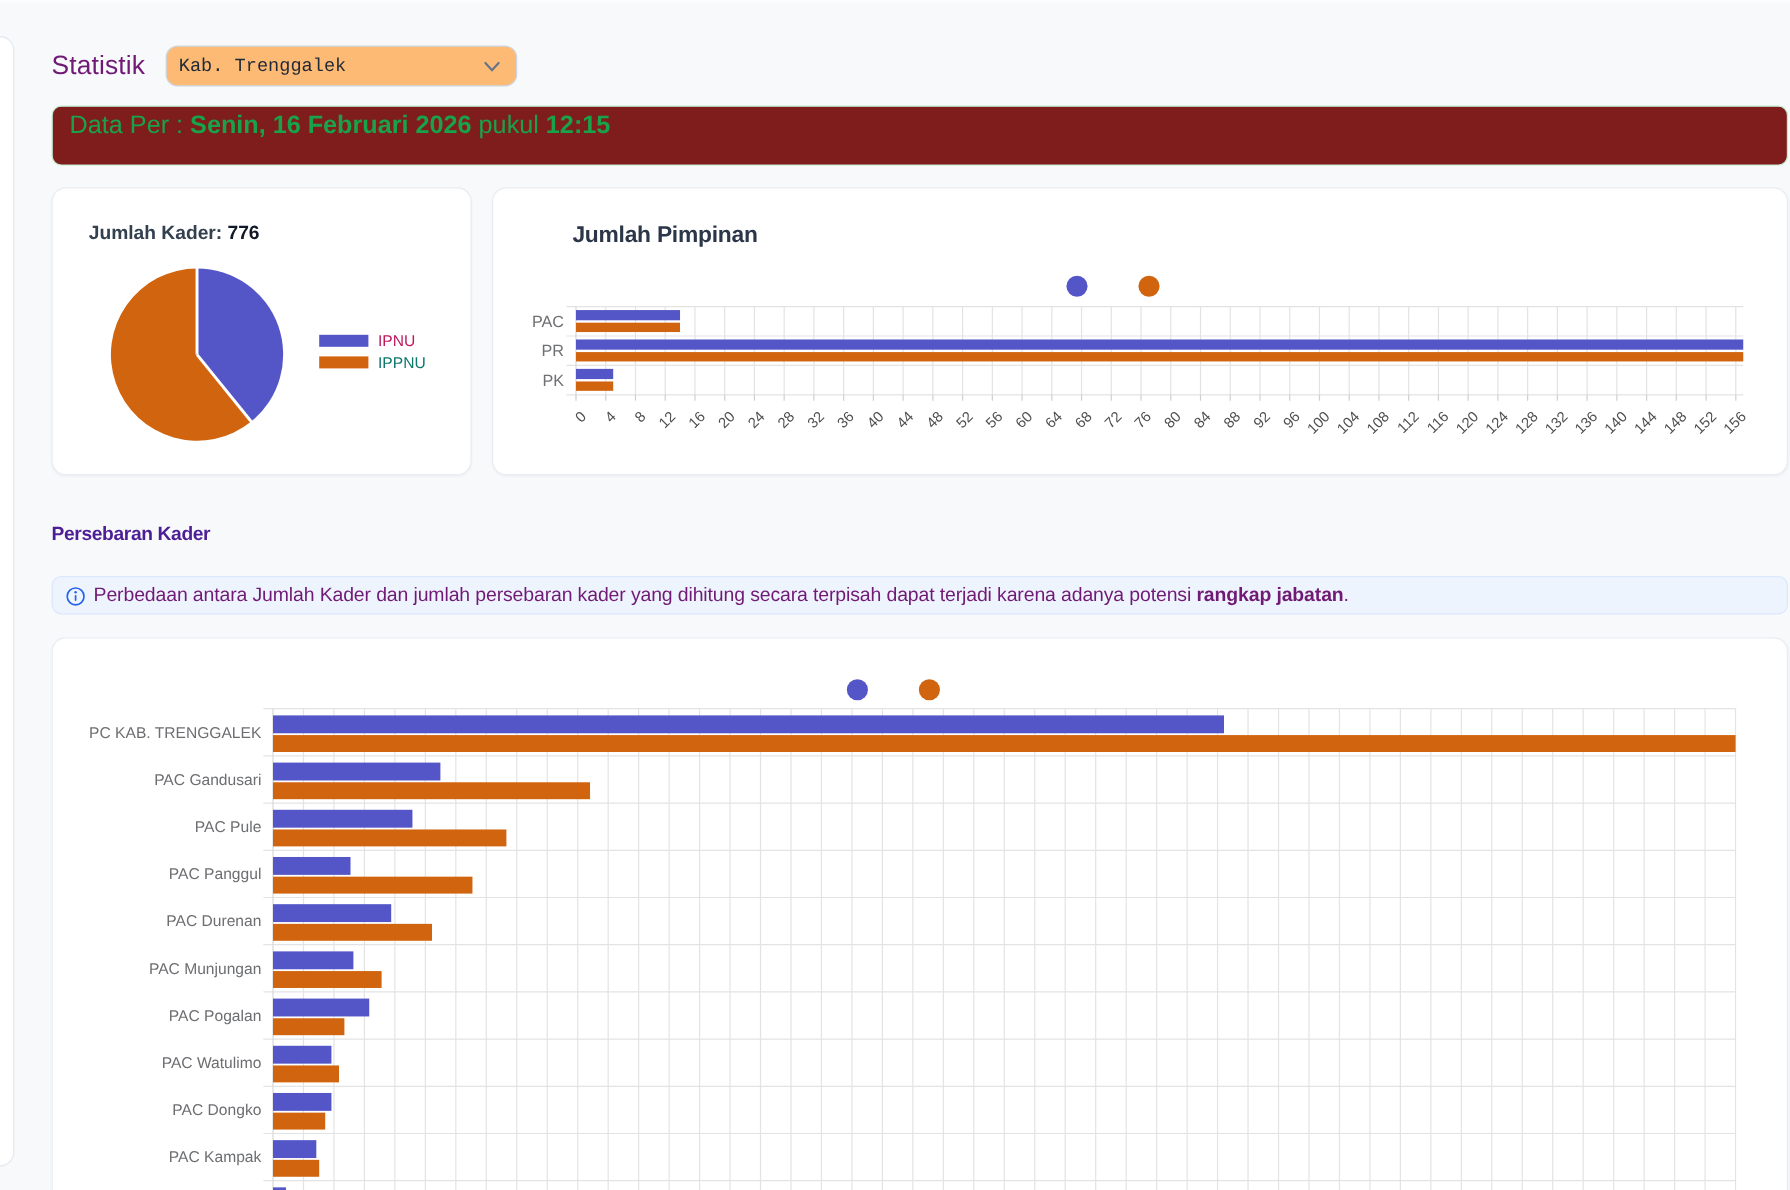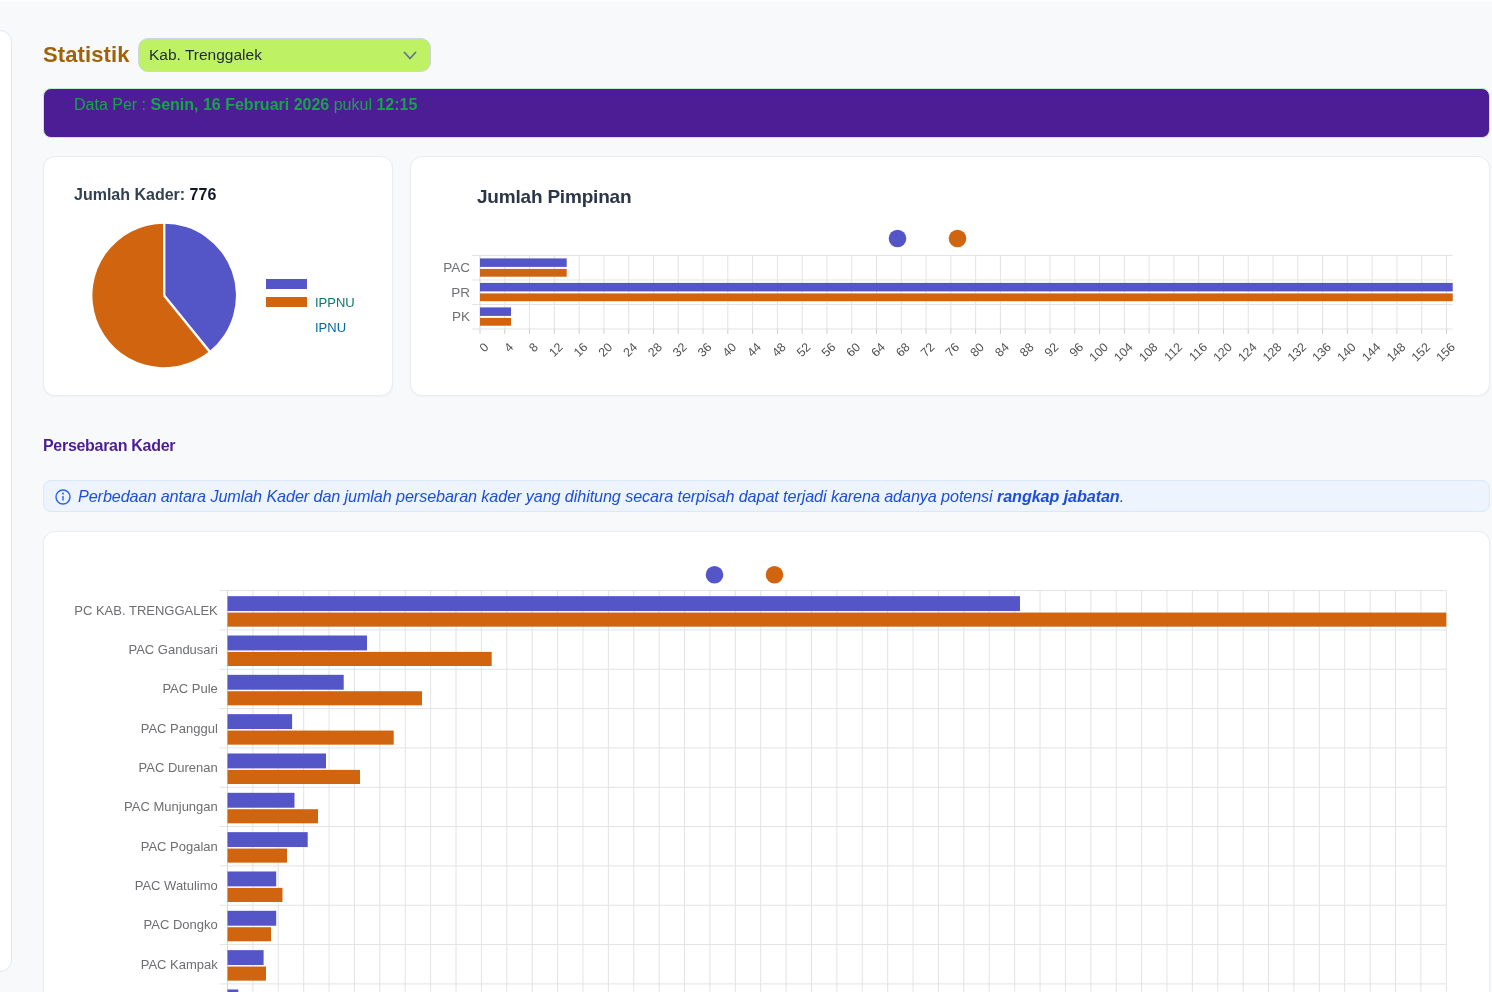--- a/index.html
+++ b/index.html
@@ -7,44 +7,44 @@
   body { font-family:"Liberation Sans", sans-serif; background:#f7f9fb; position:relative; }
   .abs { position:absolute; }
   .card { position:absolute; background:#fff; border:1px solid #e9edf2; border-radius:12px; box-shadow:0 1px 2px rgba(16,24,40,0.04); }
 </style>
 </head>
 <body>
   <div class="abs" style="left:0;top:0;width:1492px;height:2px;background:#fcfdfe;"></div>
 
   <div class="abs" style="left:-14px; top:30px; width:26px; height:942px; background:#fff; border:1px solid #e4e8ee; border-radius:12px;"></div>
 
-  <div class="abs" style="left:43px; top:42px; font-size:22px; font-weight:bold; color:#a16207; letter-spacing:0.1px;">Statistik</div>
-  <div class="abs" style="left:138px; top:38px; width:293px; height:34px; background:#bef264; border:1px solid #cdd5e0; border-radius:10px;">
+  <div class="abs" style="left:43px; top:42px; font-size:22px; font-weight:normal; color:#701a75; letter-spacing:0.1px;">Statistik</div>
+  <div class="abs" style="left:138px; top:38px; width:293px; height:34px; background:#fdba74; border:1px solid #cdd5e0; border-radius:10px;font-family:Liberation Mono, monospace;">
     <span style="position:absolute; left:10px; top:7px; font-size:15.5px; color:#1f2937;">Kab. Trenggalek</span>
     <svg style="position:absolute; right:13px; top:11px;" width="14" height="12" viewBox="0 0 14 12">
       <path d="M1.5 2.5 L7 8.5 L12.5 2.5" fill="none" stroke="#64748b" stroke-width="1.8" stroke-linecap="round"></path>
     </svg>
   </div>
 
-  <div class="abs" style="left:43px; top:88px; width:1447px; height:50px; background:#4c1d95; border:1px solid #bfeccf; border-radius:8px; padding:6px 30px; color:#18a34b; font-size:16px; line-height:17.6px;">
+  <div class="abs" style="left:43px; top:88px; width:1447px; height:50px; background:#7f1d1d; border:1px solid #bfeccf; border-radius:8px; padding:6px 14px; color:#18a34b; font-size:21px; line-height:17.6px;">
     <div style="margin-top:1px;">Data Per : <b>Senin, 16 Februari 2026</b> pukul <b>12:15</b></div>
   </div>
 
   <div class="card" style="left:43px; top:156px; width:350px; height:240px;"></div>
   <div class="abs" style="left:74px; top:186px; font-size:16px; font-weight:bold; color:#33404f;">Jumlah Kader: <span style="color:#111827;">776</span></div>
   <svg class="abs" style="left:91px; top:222px;" width="148" height="148" viewBox="0 0 146 146">
     <g transform="translate(72.2,72.5)">
       <path id="slice-blue" fill="#5456c8" d="M0 0 L0.00 -70.80 A70.8 70.8 0 0 1 44.56 55.02 Z"></path>
       <path id="slice-orange" fill="#d1650f" d="M0 0 L44.56 55.02 A70.8 70.8 0 1 1 -0.00 -70.80 Z"></path>
     <line x1="0" y1="0" x2="4.3964820089389975e-15" y2="-71.8" stroke="#ffffff" stroke-width="2.4"></line>
       <line x1="0" y1="0" x2="45.18520407737833" y2="55.7990800326105" stroke="#ffffff" stroke-width="2.4"></line>
     </g>
   </svg>
   <div class="abs" style="left:266px; top:279px; width:41px; height:10px; background:#5456c8;"></div>
-  <div class="abs" style="left:315px; top:276px; font-size:13px; color:#0369a1;margin-top:44px;">IPNU</div>
+  <div class="abs" style="left:315px; top:276px; font-size:13px; color:#be185d;">IPNU</div>
   <div class="abs" style="left:266px; top:297px; width:41px; height:10px; background:#d1650f;"></div>
   <div class="abs" style="left:315px; top:295px; font-size:13px; color:#0f766e;">IPPNU</div>
 
   <div class="card" style="left:410px; top:156px; width:1080px; height:240px;"></div>
   <div class="abs" style="left:441px; top:186px; font-size:19px; font-weight:bold; color:#2b3648; letter-spacing:-0.2px;margin-left:36px;">Jumlah Pimpinan</div>
   <svg class="abs" style="left:410px; top:156px;" width="1080" height="240" viewBox="0 0 1080 240" id="svg-pimpinan">
     <circle cx="487.5" cy="82.5" r="8.8" fill="#5456c8"></circle>
     <circle cx="547.5" cy="82.5" r="8.8" fill="#d1650f"></circle>
     <line x1="62" y1="99.5" x2="1042.7" y2="99.5" stroke="#e3e3e3" stroke-width="1"></line>
     <line x1="62" y1="124" x2="1042.7" y2="124" stroke="#e3e3e3" stroke-width="1"></line>
@@ -182,21 +182,21 @@
   </svg>
 
   <div class="abs" style="left:43px; top:437px; font-size:16px; font-weight:bold; color:#4c1d95; letter-spacing:-0.3px;">Persebaran Kader</div>
 
   <div class="abs" style="left:43px; top:480px; width:1447px; height:32px; background:#eef4fe; border:1px solid #dbe7fc; border-radius:8px;"></div>
   <svg class="abs" style="left:55px; top:489px;" width="16" height="16" viewBox="0 0 16 16">
     <circle cx="8" cy="8" r="7" fill="none" stroke="#2563eb" stroke-width="1.4"></circle>
     <circle cx="8" cy="4.6" r="1" fill="#2563eb"></circle>
     <rect x="7.3" y="6.8" width="1.4" height="5" rx="0.7" fill="#2563eb"></rect>
   </svg>
-  <div class="abs" style="left:78px; top:487px; font-size:16.2px; color:#1d4ed8; letter-spacing:-0.1px;font-style:italic;">Perbedaan antara Jumlah Kader dan jumlah persebaran kader yang dihitung secara terpisah dapat terjadi karena adanya potensi <b>rangkap jabatan</b>.</div>
+  <div class="abs" style="left:78px; top:487px; font-size:16.2px; color:#701a75; letter-spacing:-0.1px;">Perbedaan antara Jumlah Kader dan jumlah persebaran kader yang dihitung secara terpisah dapat terjadi karena adanya potensi <b>rangkap jabatan</b>.</div>
 
   <div class="card" style="left:43px; top:531px; width:1447px; height:480px; border-bottom:none;"></div>
   <svg class="abs" style="left:43px; top:531px;" width="1447" height="461" viewBox="0 0 1447 461" id="svg-big">
     <circle cx="671.5" cy="43.8" r="8.8" fill="#5456c8"></circle>
     <circle cx="731.5" cy="43.8" r="8.8" fill="#d1650f"></circle>
     <line x1="176.5" y1="59.6" x2="1403.3" y2="59.6" stroke="#e3e3e3" stroke-width="1"></line>
     <line x1="176.5" y1="98.93" x2="1403.3" y2="98.93" stroke="#e3e3e3" stroke-width="1"></line>
     <line x1="176.5" y1="138.26" x2="1403.3" y2="138.26" stroke="#e3e3e3" stroke-width="1"></line>
     <line x1="176.5" y1="177.59" x2="1403.3" y2="177.59" stroke="#e3e3e3" stroke-width="1"></line>
     <line x1="176.5" y1="216.92" x2="1403.3" y2="216.92" stroke="#e3e3e3" stroke-width="1"></line>

